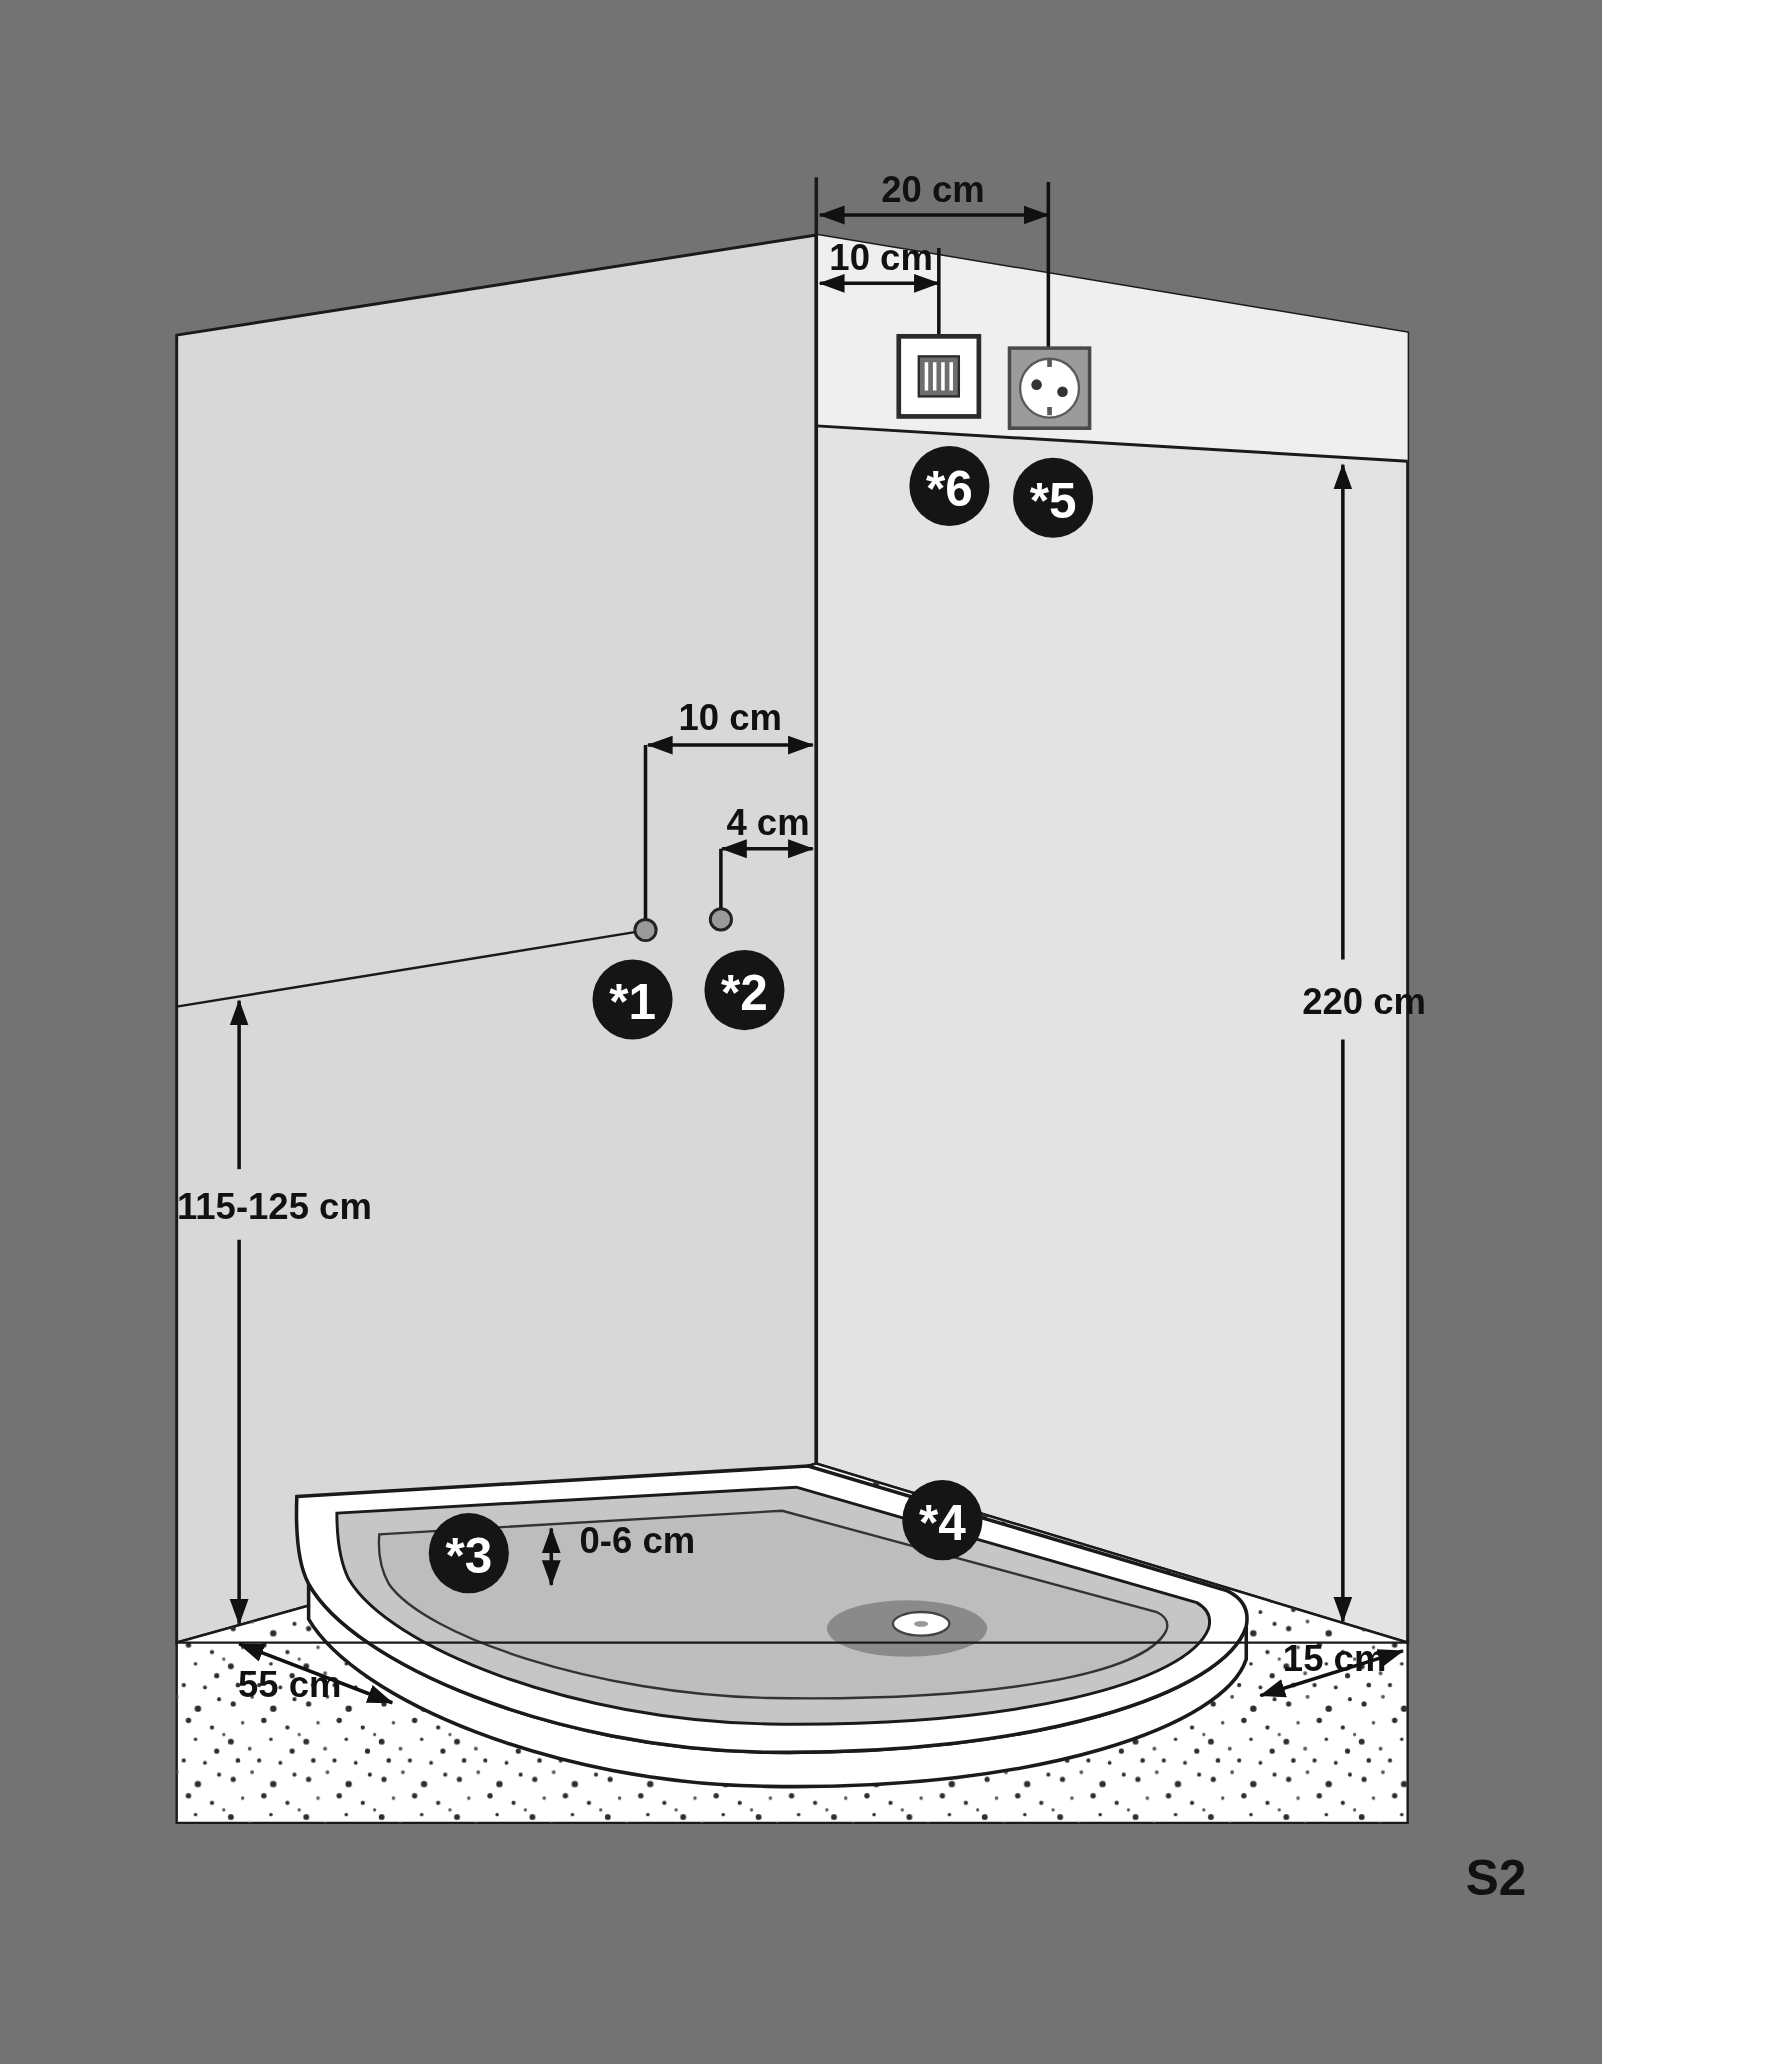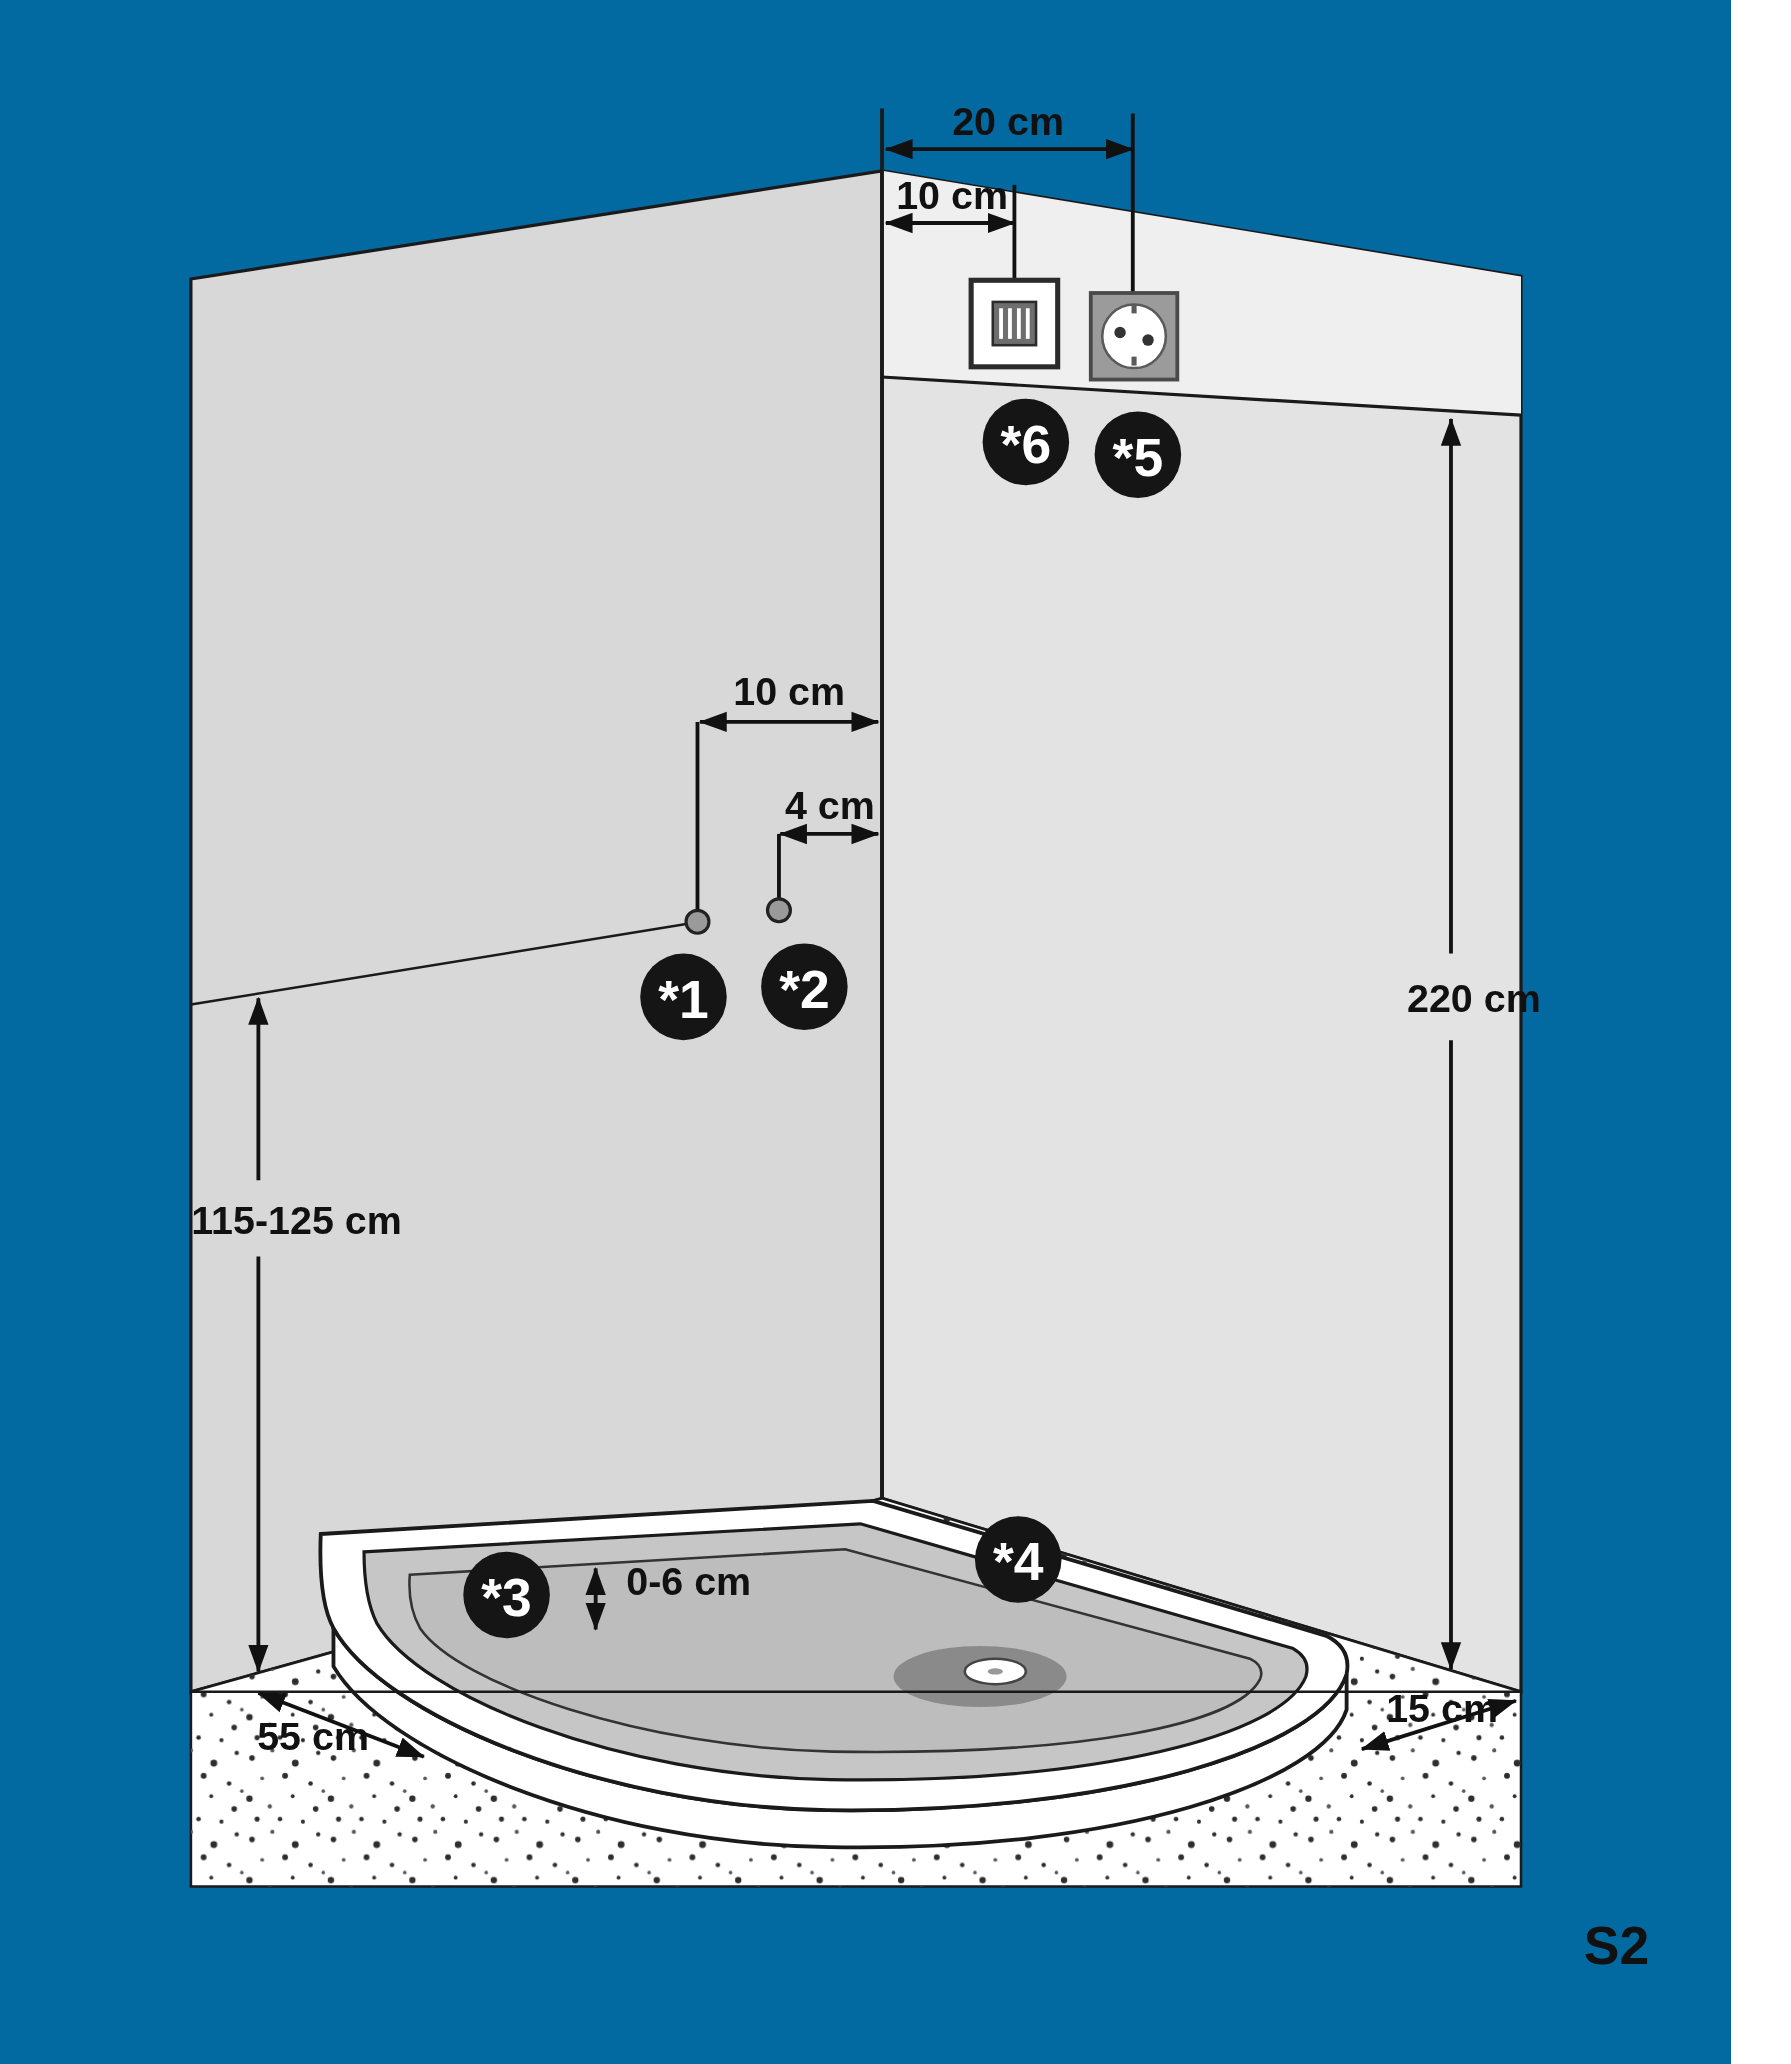--- a/index.html
+++ b/index.html
@@ -1,16 +1,16 @@
 <!DOCTYPE html>
 <html style="font-size:13px"><head>
 <meta charset="utf-8">
 <style>
   html,body{margin:0;padding:0;background:#ffffff;}
-  .stage{width:1731px;height:2065px;background:#0369a1;overflow:hidden;}
+  .stage{width:1602px;height:2065px;background:#737373;overflow:hidden;}
   svg{display:block;width:100%;height:100%;}
   text{font-family:"Liberation Sans","DejaVu Sans",sans-serif;font-weight:700;fill:#111111;}
   .dim{font-size:31px;}
   .marker-label{font-size:42px;fill:#ffffff;}
   .code{font-size:42px;}
 </style>
 </head>
 <body>
 
 <div class="stage">

